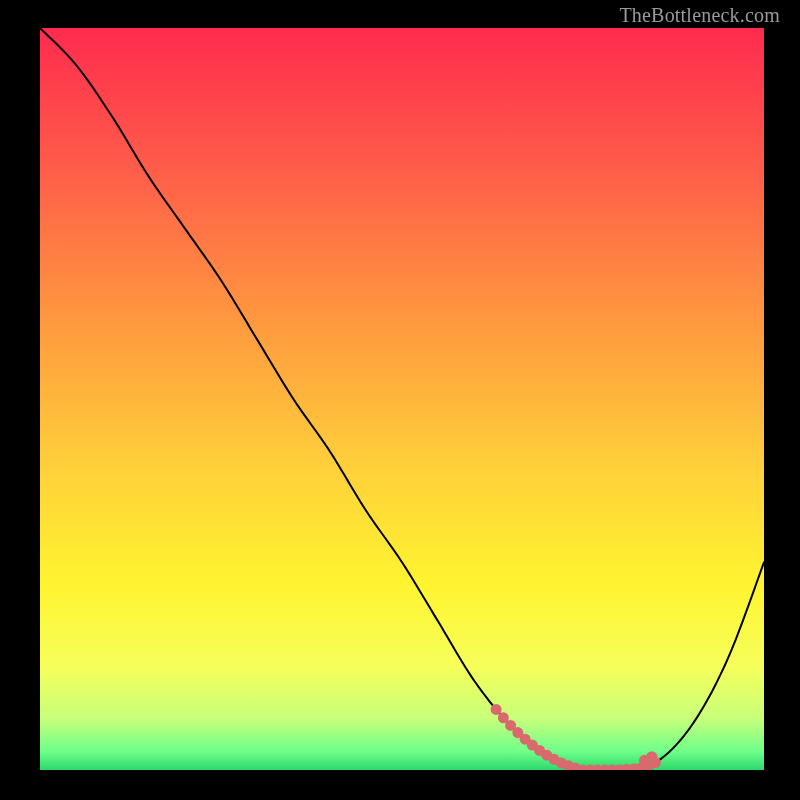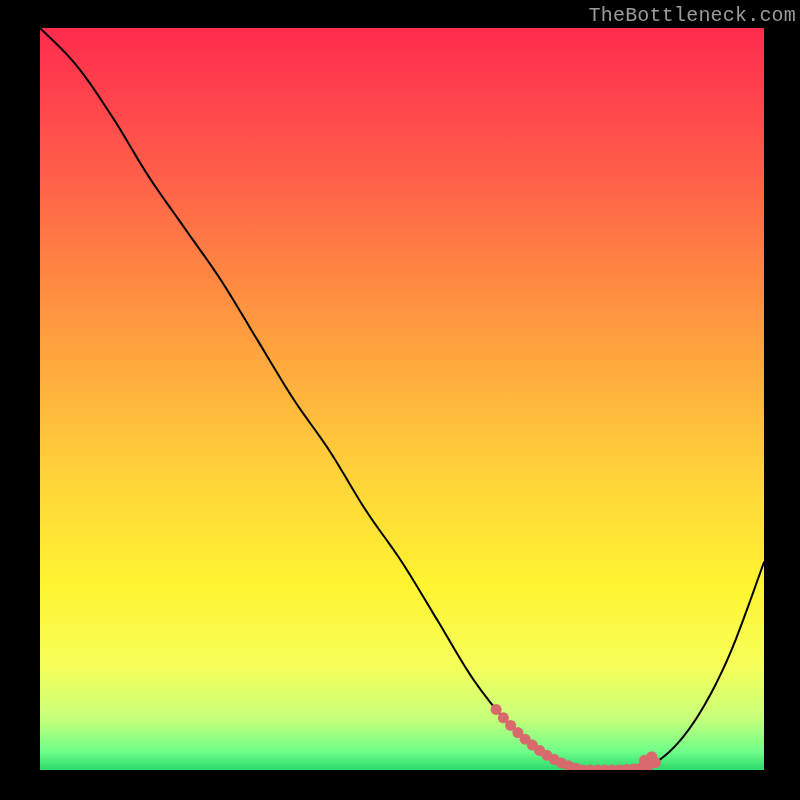--- a/index.html
+++ b/index.html
@@ -1,22 +1,22 @@
 <!DOCTYPE html>
 <html><head>
 <meta charset="utf-8">
 <style>
   * { margin: 0; padding: 0; box-sizing: border-box; }
   html, body { width: 800px; height: 800px; background: #000; overflow: hidden; }
   .wrap { position: relative; width: 800px; height: 800px; }
   .attribution {
     position: absolute;
     top: 4px;
-    right: 4px;
-    font-family: Liberation Mono, monospace;
+    right: 20px;
+    font-family: Liberation Serif, serif;
     font-size: 20px;
     color: #9a9a9a;
     letter-spacing: 0.2px;
   }
   svg.plot { position: absolute; left: 0; top: 0; }
 </style>
 </head>
 <body>
 
 <div class="wrap">

